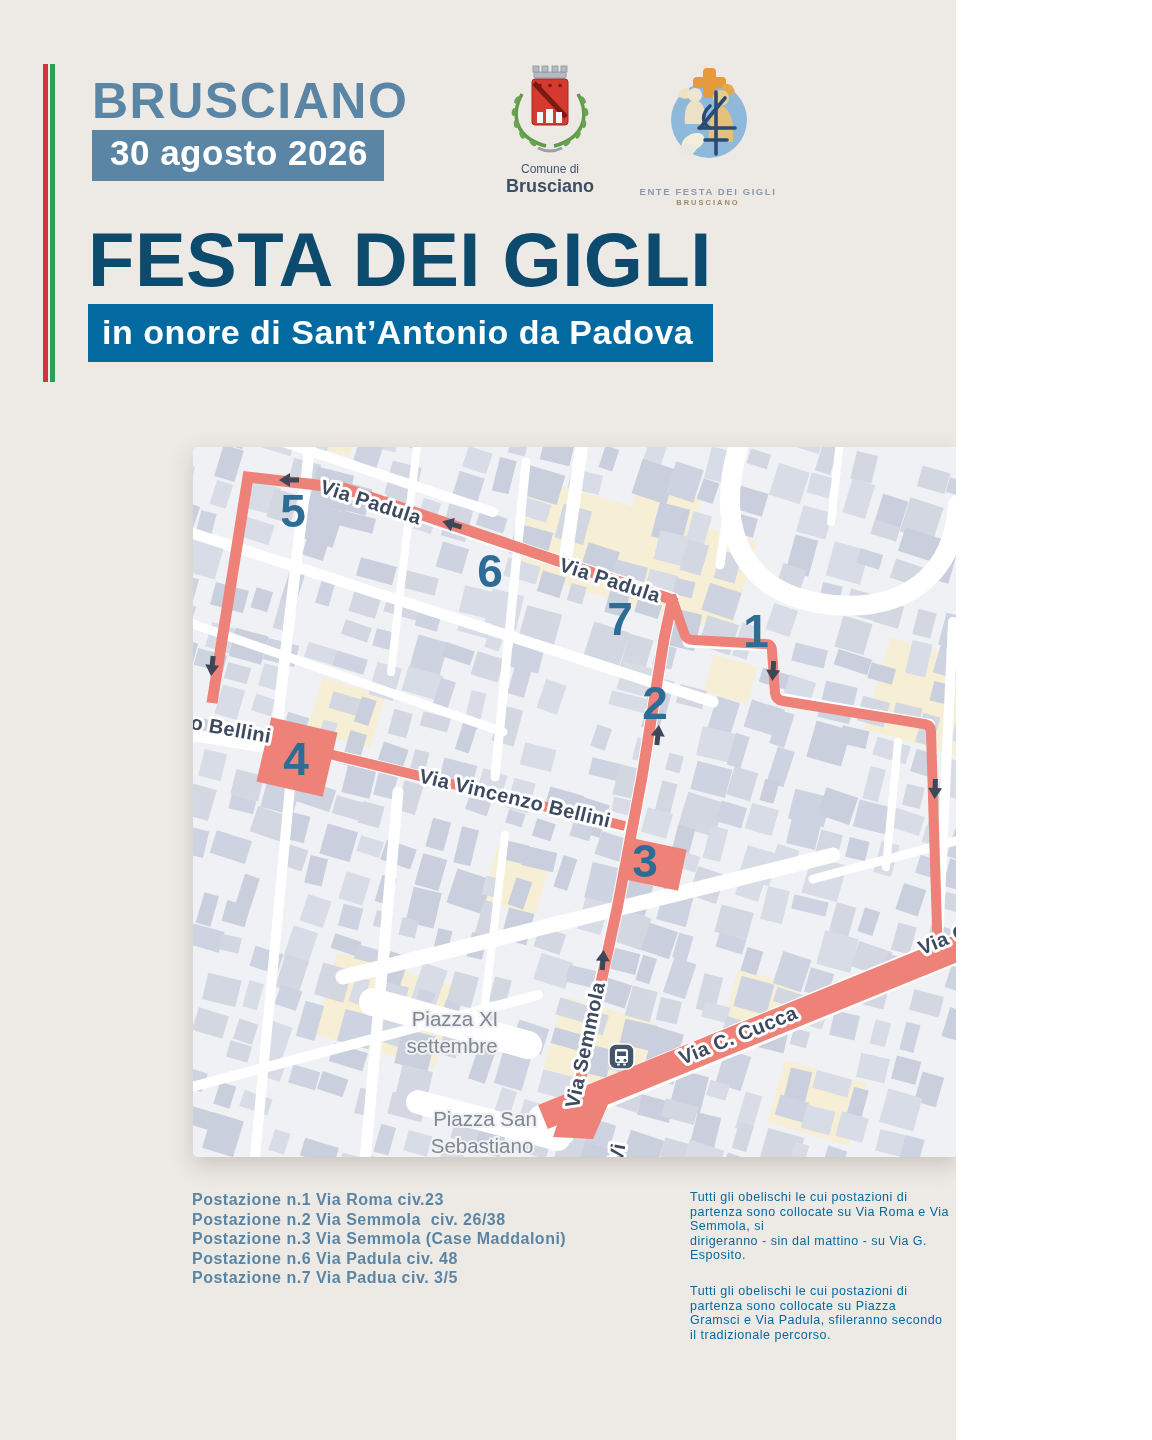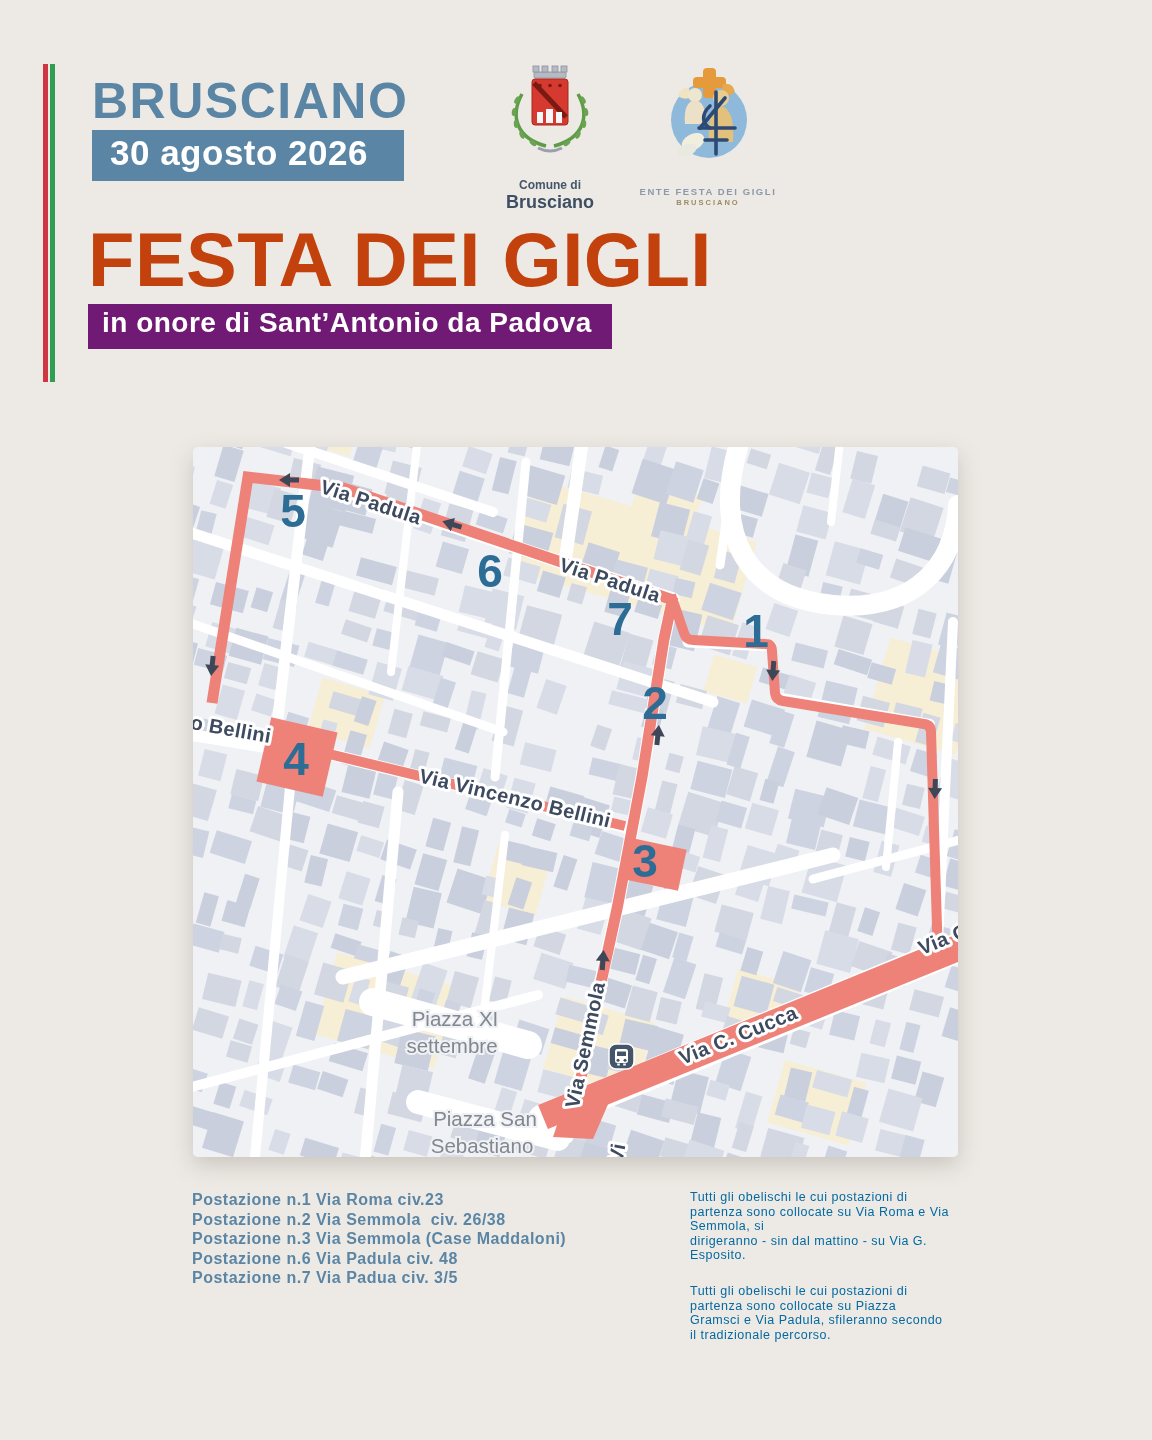--- a/index.html
+++ b/index.html
@@ -1,42 +1,42 @@
 <!DOCTYPE html>
 <html><head>
 <meta charset="utf-8">
 <style>
   html,body{margin:0;padding:0;}
-  .page{position:relative;width:1152px;height:1440px;background:#edeae5;overflow:hidden;
+  .page{position:relative;width:956px;height:1440px;background:#edeae5;overflow:hidden;
         font-family:"Liberation Sans",sans-serif;}
   .page::before{content:"";position:absolute;inset:0;
 :    background
       repeating-linear-gradient(115deg,transparent 0 130px,rgba(255,255,255,.55) 130px 140px,transparent 140px 260px),
       repeating-linear-gradient(28deg,transparent 0 170px,rgba(214,208,198,.35) 170px 178px,transparent 178px 340px);
     pointer-events:none;}
   .abs{position:absolute;}
 
   
   .stripe{top:64px;height:318px;width:5px;}
   .stripe.red{left:43px;background:#cf3644;}
   .stripe.green{left:50px;background:#2f9e52;}
 
   
   .city{left:92px;top:72px;font-size:50px;font-weight:800;color:#5b85a4;letter-spacing:1.5px;}
   .datebox{left:92px;top:130px;background:#5b85a4;color:#ffffff;font-size:35px;font-weight:800;
-           padding:3px 36px 8px 18px;letter-spacing:.5px;}
-  .title{left:88px;top:216px;font-size:76px;font-weight:800;color:#c2410c;letter-spacing:.5px;white-space:nowrap;}
-  .subtitlebox{left:88px;top:304px;background:#701a75;color:#ffffff;font-size:28px;font-weight:700;
-           padding:3px 20px 10px 14px;letter-spacing:.5px;}
+           padding:3px 16px 8px 18px;letter-spacing:.5px;}
+  .title{left:88px;top:216px;font-size:76px;font-weight:800;color:#0c4a6e;letter-spacing:.5px;white-space:nowrap;}
+  .subtitlebox{left:88px;top:304px;background:#0369a1;color:#ffffff;font-size:34px;font-weight:700;
+           padding:9px 20px 10px 14px;letter-spacing:.5px;}
 
   
   .logo{ text-align:center;}
   .logo-comune{left:492px;top:64px;width:116px;}
   .logo-ente{left:628px;top:62px;width:160px;}
-  .cap-com-1{font-size:12px;font-weight:700;color:#44566b;margin-top:18px;}
+  .cap-com-1{font-size:12px;font-weight:400;color:#44566b;margin-top:2px;}
   .cap-com-2{font-size:18px;font-weight:700;color:#3e4f63;margin-top:0px;}
   .cap-ente-1{font-size:9.5px;font-weight:600;color:#8b99a9;letter-spacing:1.6px;margin-top:16px;white-space:nowrap;}
   .cap-ente-2{font-size:7.5px;font-weight:700;color:#a08a64;letter-spacing:2px;margin-top:1px;}
 
   
   .mapwrap{left:193px;top:447px;width:765px;height:710px;border-radius:5px;overflow:hidden;
            box-shadow:0 8px 22px rgba(110,100,88,.28);background:#eff1f5;}
   .slabel{font-weight:700;fill:#3d4a5f;font-size:20px;letter-spacing:.4px;
           stroke:#ffffff;stroke-width:6px;paint-order:stroke;stroke-linejoin:round;text-anchor:middle;}
   .plabel{font-weight:500;fill:#82888f;font-size:20.5px;text-anchor:middle;

